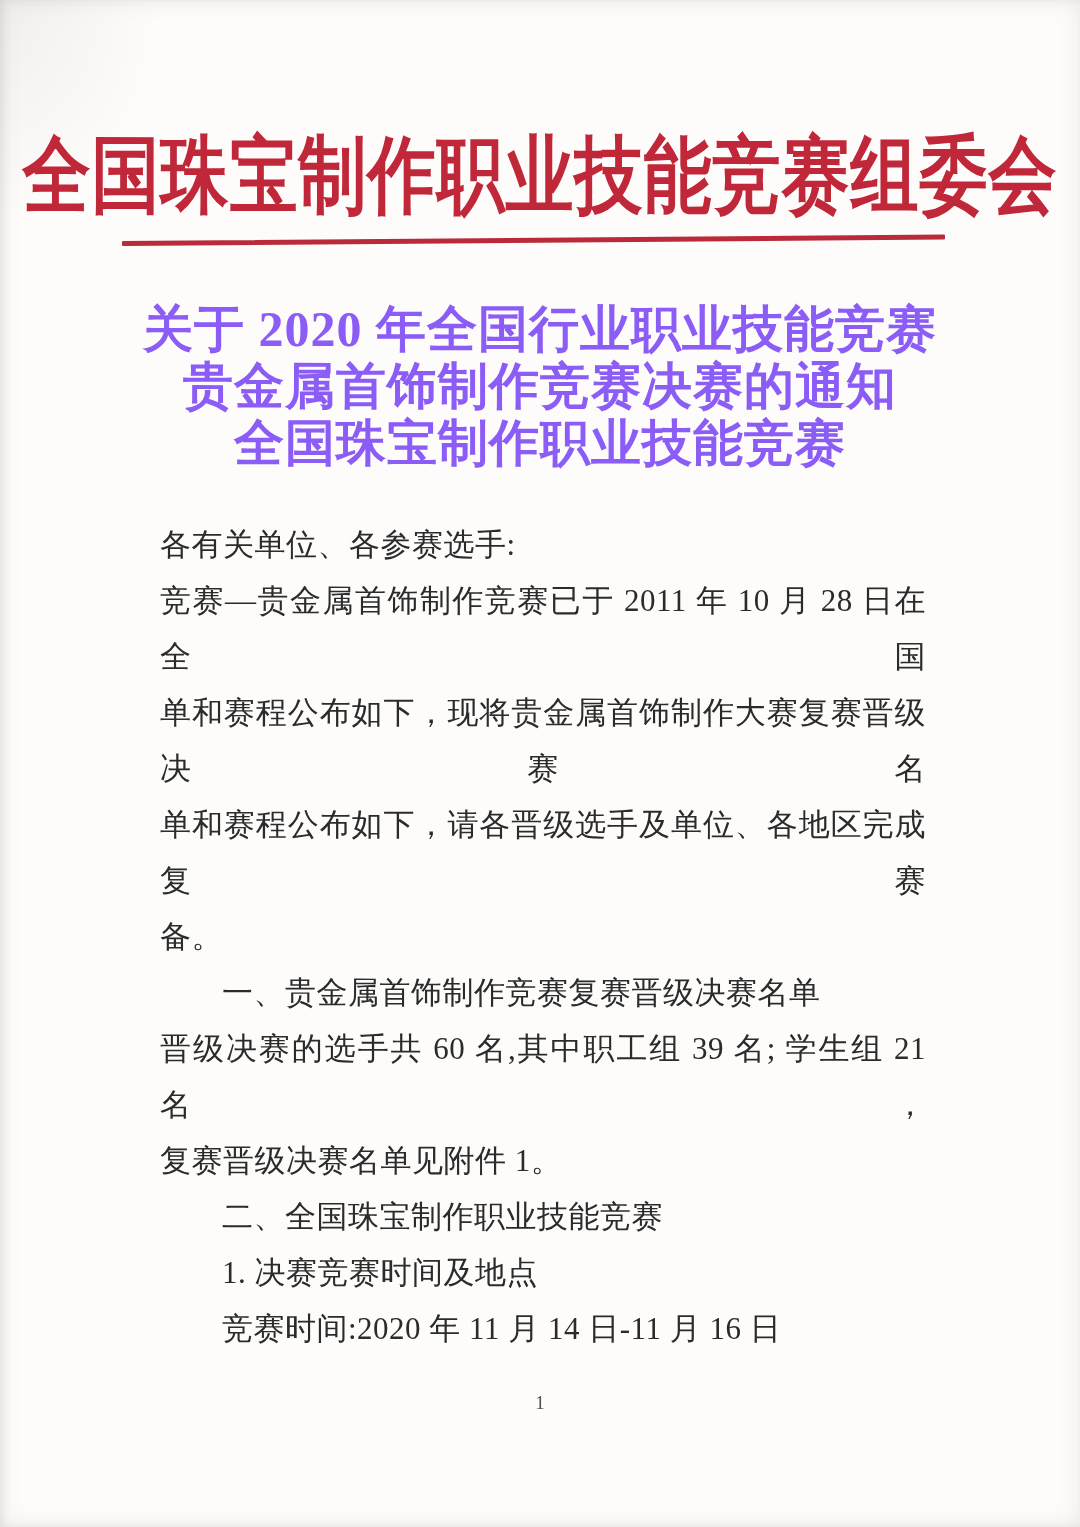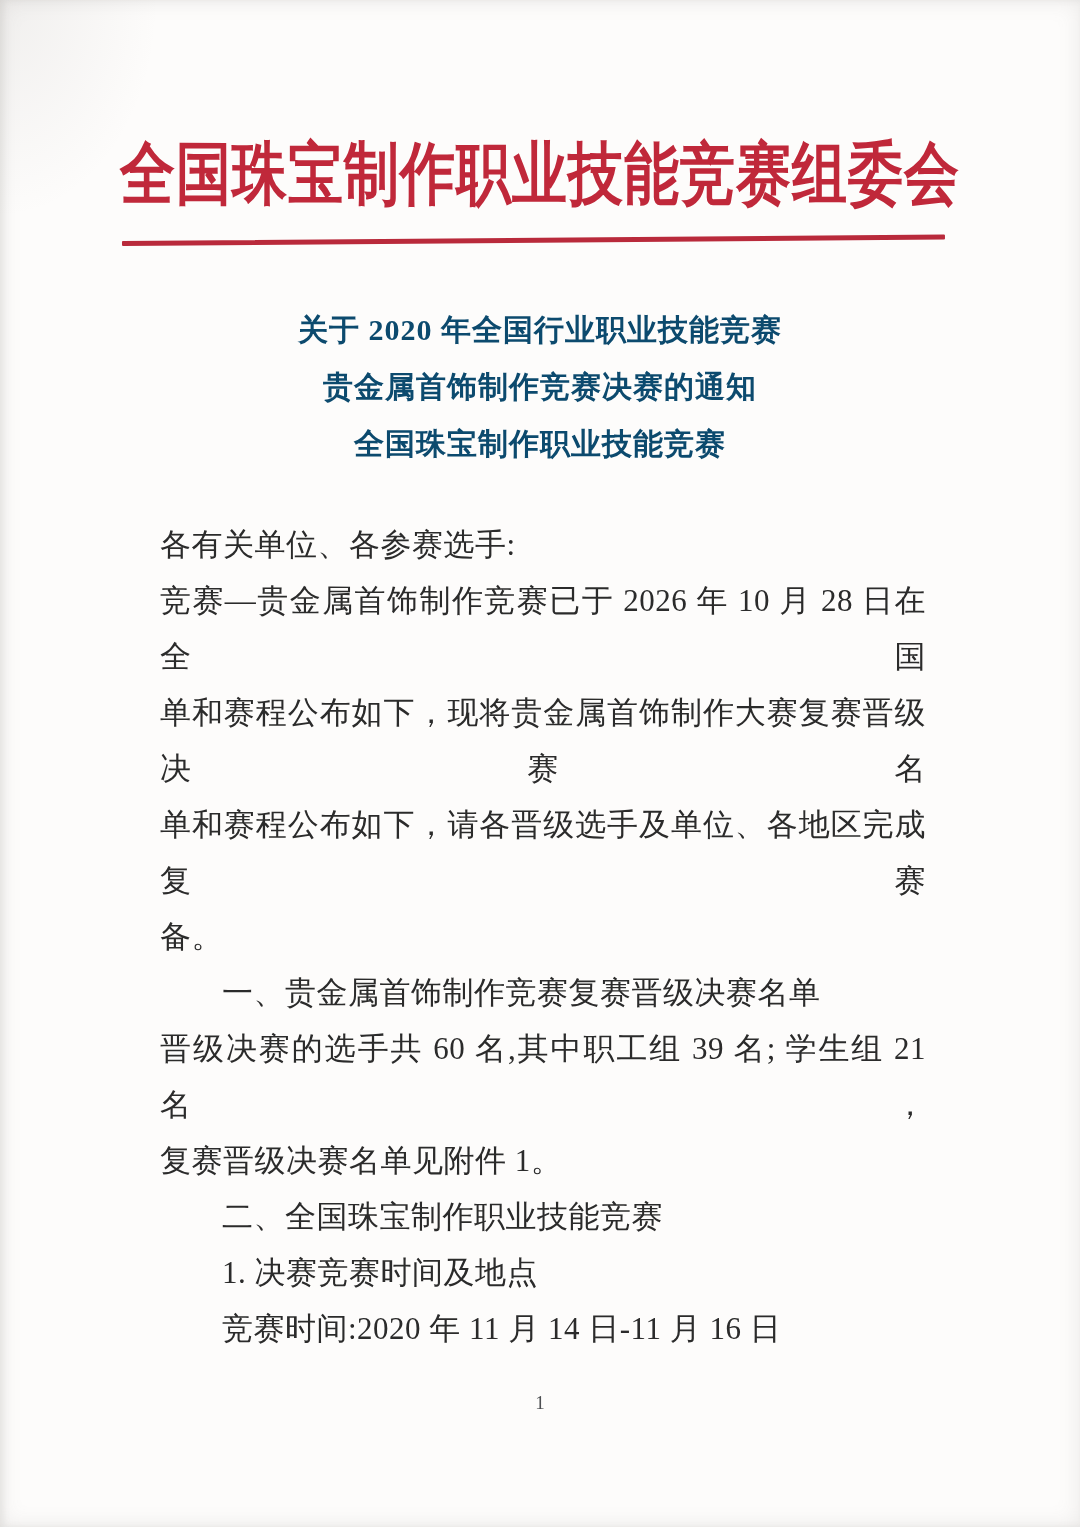--- a/index.html
+++ b/index.html
@@ -28,21 +28,21 @@
   }
 
   .org-header {
     position: absolute;
     top: 132px;
     left: 0;
     width: 100%;
     text-align: center;
     color: #C0283A;
     font-weight: bold;
-    font-size: 55px;
+    font-size: 68px;
     line-height: 86px;
     letter-spacing: 1px;
     white-space: nowrap;
   }
   .org-header .stretch {
     display: inline-block;
     transform: scaleY(1.24);
     transform-origin: center;
   }
 
@@ -57,23 +57,23 @@
     transform-origin: left center;
     border-radius: 1px;
   }
 
   .doc-title {
     position: absolute;
     top: 301px;
     left: 0;
     width: 100%;
     text-align: center;
-    color: #0c4a6e;
+    color: #8b5cf6;
     font-weight: bold;
-    font-size: 30px;
+    font-size: 50px;
     line-height: 57px;
     letter-spacing: 1px;
   }
 
   .doc-body {
     position: absolute;
     top: 517px;
     left: 160px;
     width: 766px;
     color: #2b2b2b;
@@ -116,21 +116,21 @@
   <div class="red-rule"></div>
 
   <div class="doc-title">
     <div>关于 2020 年全国行业职业技能竞赛</div>
     <div>贵金属首饰制作竞赛决赛的通知</div>
     <div>全国珠宝制作职业技能竞赛</div>
   </div>
 
   <div class="doc-body">
     <div class="line">各有关单位、各参赛选手:</div>
-    <div class="line fill">竞赛—贵金属首饰制作竞赛已于 2026 年 10 月 28 日在全国</div>
+    <div class="line fill">竞赛—贵金属首饰制作竞赛已于 2011 年 10 月 28 日在全国</div>
     <div class="line fill">单和赛程公布如下，现将贵金属首饰制作大赛复赛晋级决赛名</div>
     <div class="line fill">单和赛程公布如下，请各晋级选手及单位、各地区完成复赛</div>
     <div class="line">备。</div>
     <div class="line indent">一、贵金属首饰制作竞赛复赛晋级决赛名单</div>
     <div class="line fill">晋级决赛的选手共 60 名,其中职工组 39 名; 学生组 21 名，</div>
     <div class="line">复赛晋级决赛名单见附件 1。</div>
     <div class="line indent">二、全国珠宝制作职业技能竞赛</div>
     <div class="line indent">1. 决赛竞赛时间及地点</div>
     <div class="line indent">竞赛时间:2020 年 11 月 14 日-11 月 16 日</div>
 

